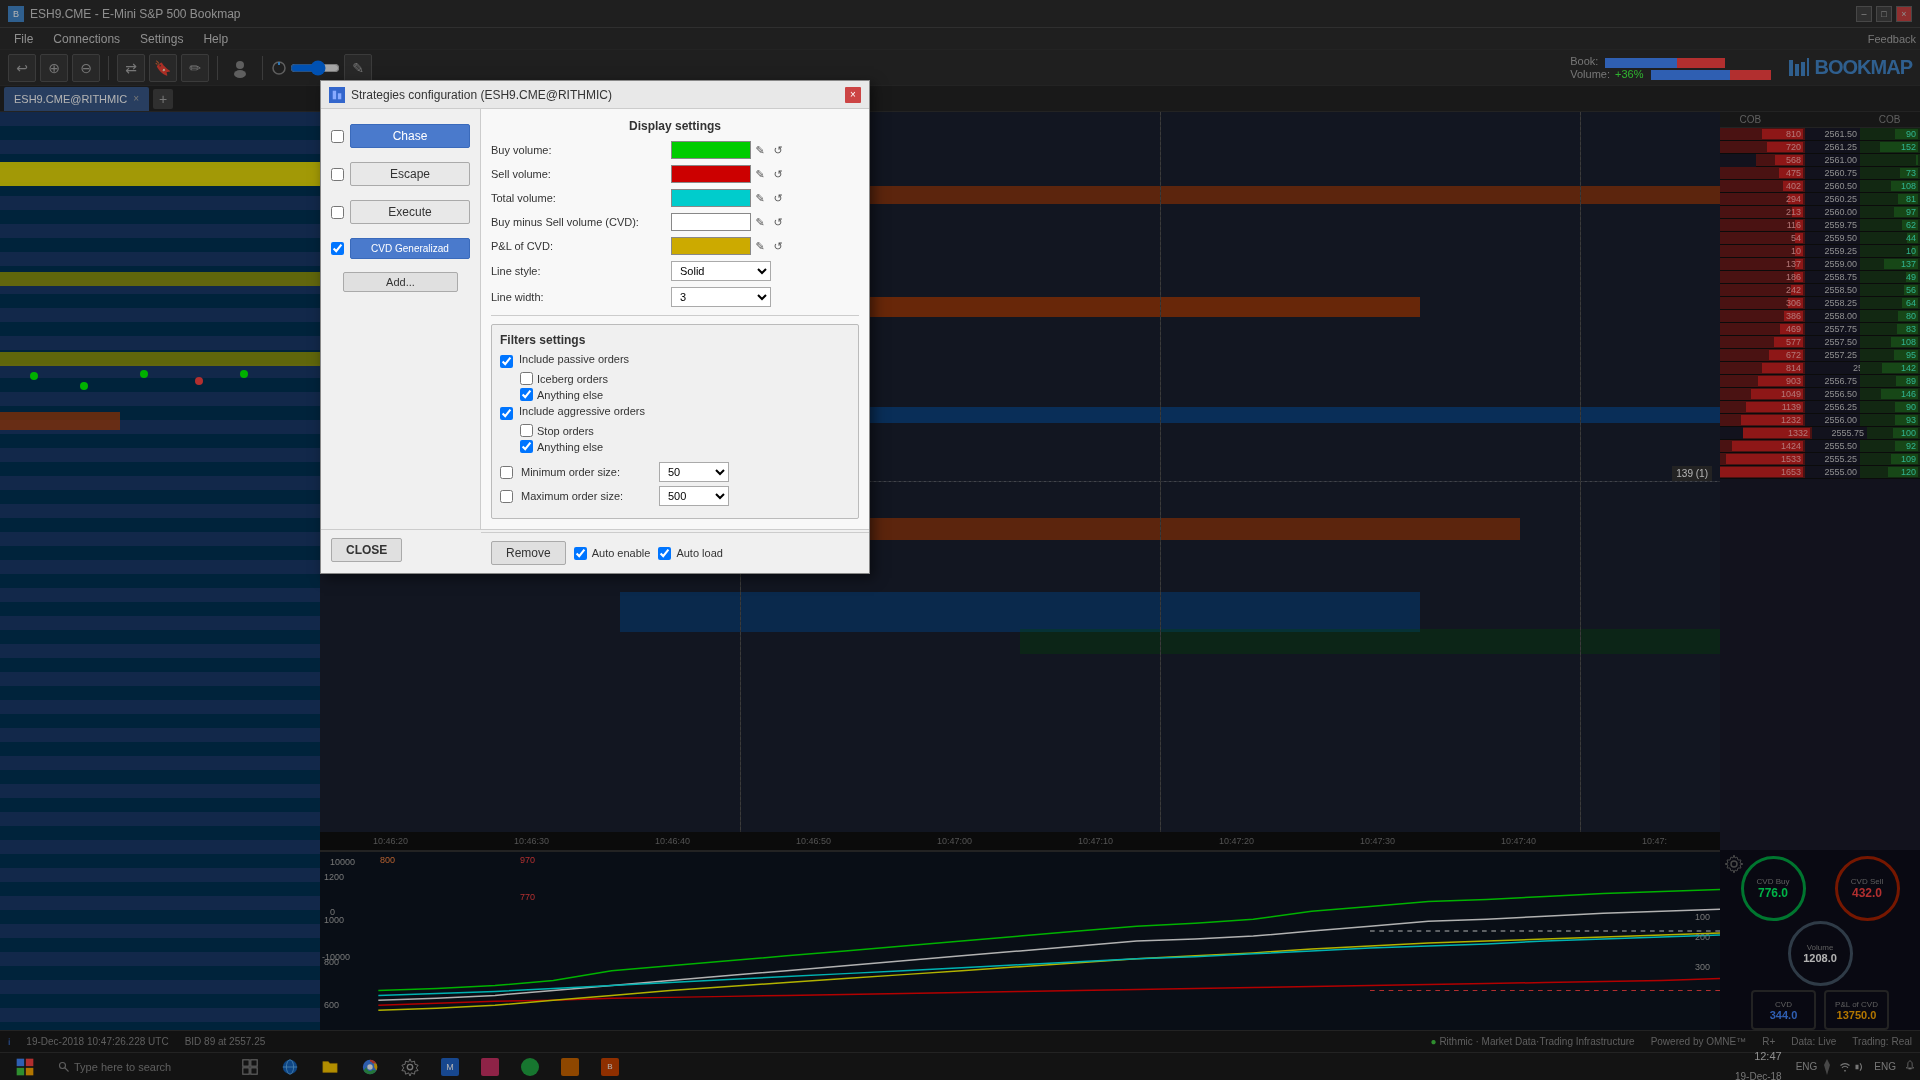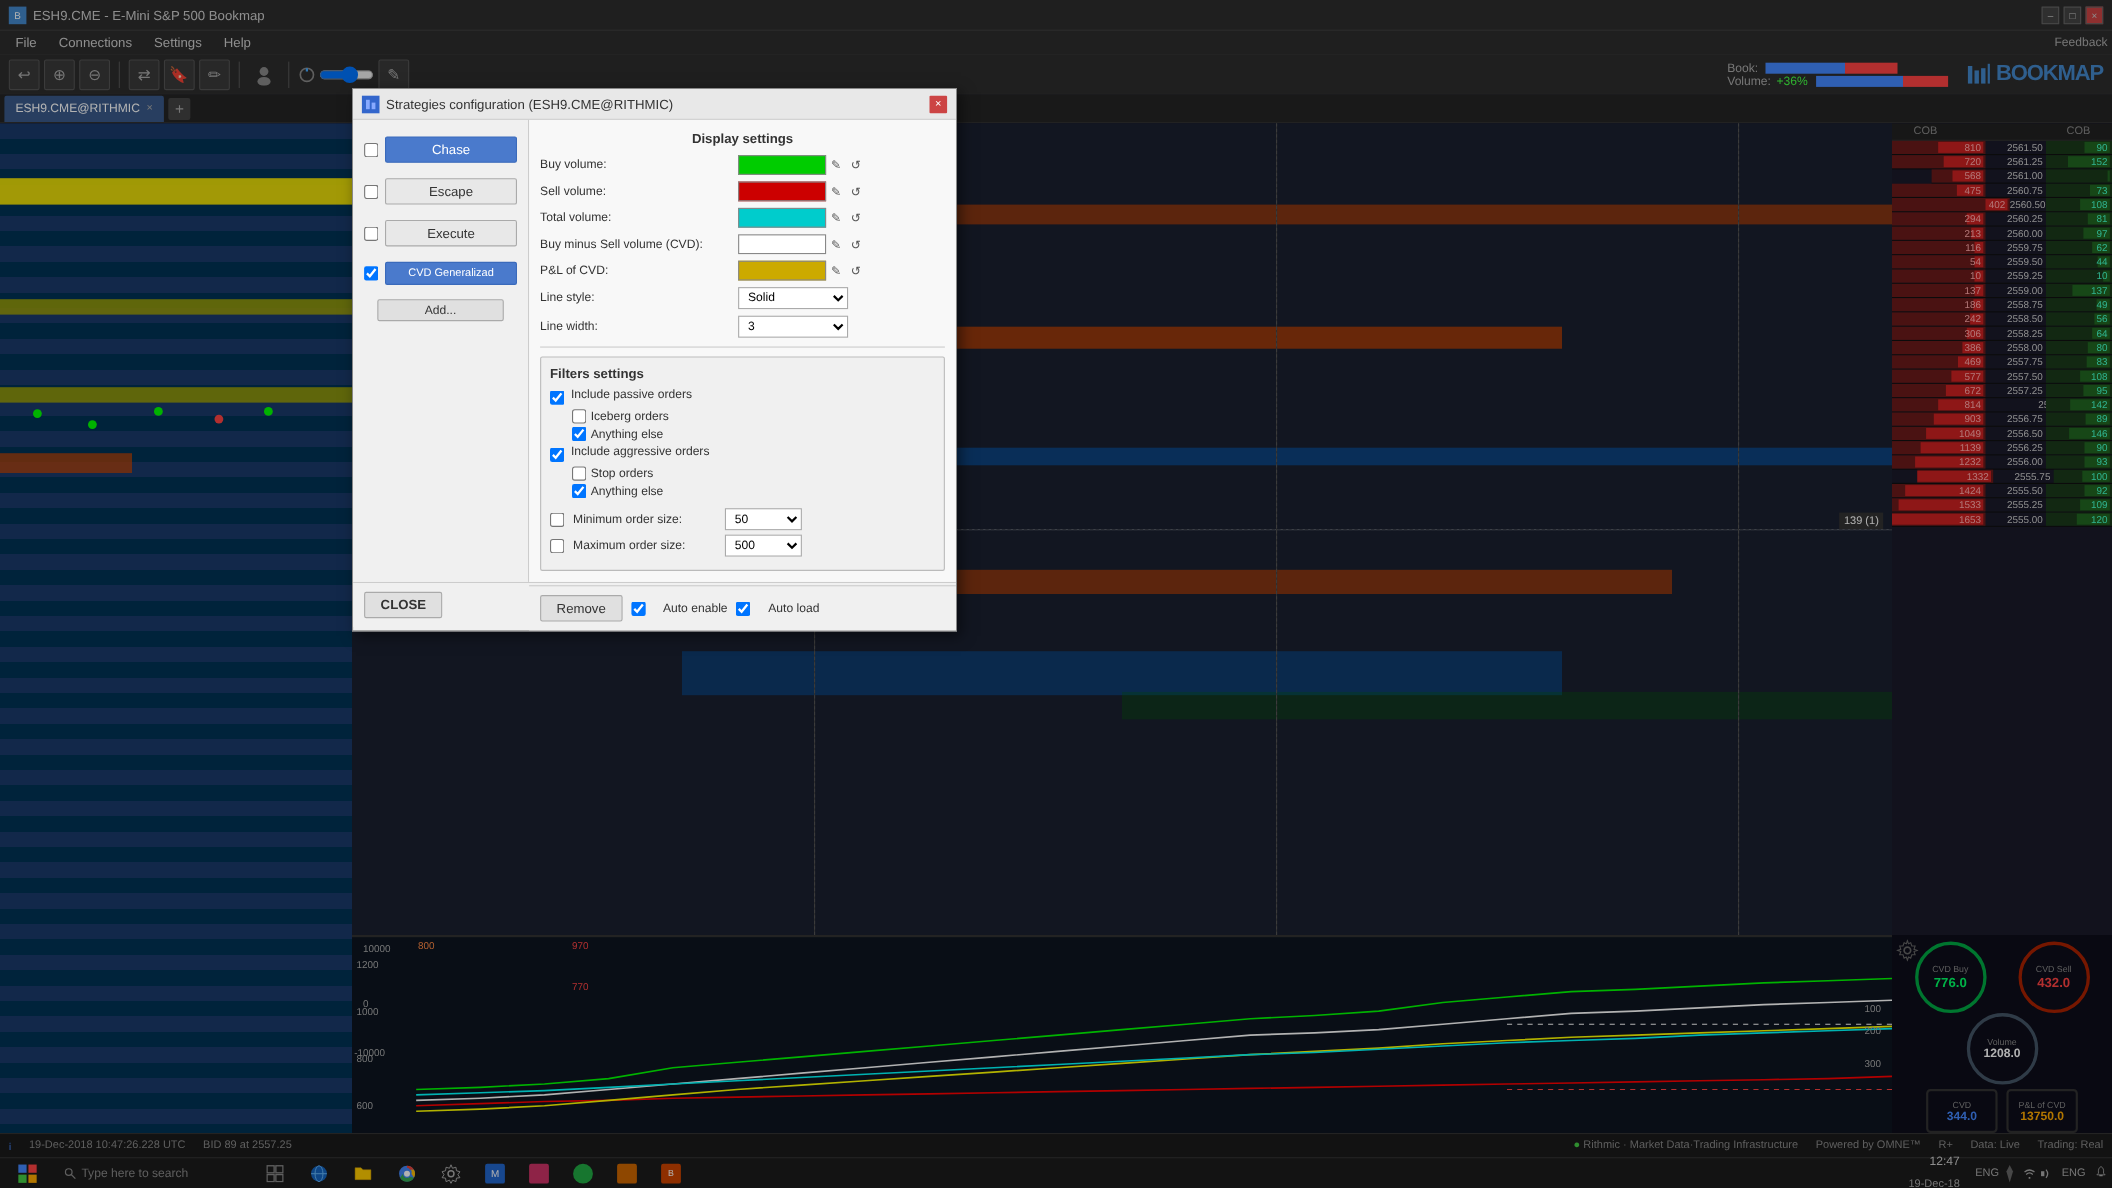--- a/index.html
+++ b/index.html
@@ -82,21 +82,21 @@
     .filter-sub input[type=checkbox] { cursor: pointer; }
 
     .filter-two-col { display: flex; gap: 8px; }
     .filter-col { flex: 1; }
 
     .order-size-row { display: flex; align-items: center; gap: 8px; margin-bottom: 4px; }
     .order-size-row input[type=checkbox] { cursor: pointer; }
     .order-size-row label { font-size: 11px; color: #333; width: 130px; }
     .order-size-select { width: 70px; padding: 1px 4px; font-size: 11px; border: 1px solid #aaa; background: white; height: 20px; }
     .footer-btn { padding: 4px 14px; font-size: 12px; border: 1px solid #aaa; background: #e0e0e0; cursor: pointer; color: #333; border-radius: 2px; }
-    .footer-check { display: flex; align-items: flex-start; gap: 16px; }
+    .footer-check { display: flex; align-items: flex-start; gap: 5px; }
     .footer-check label { font-size: 11px; color: #333; cursor: pointer; }
 
     
     #cob-panel { position: absolute; right: 0; top: 112px; width: 200px; bottom: 28px; background: #1a1a2a; }
 
     
     #heatmap { position: absolute; left: 0; top: 112px; width: 320px; bottom: 28px; overflow: hidden; }
 
     
     .taskbar-item { width: 40px; height: 28px; display: flex; align-items: center; justify-content: center; cursor: pointer; }
@@ -216,20 +216,32 @@
     <div style="position:absolute; top:50%; left:0; right:0; height:1px; background:#ffffff; opacity:0.3; border-top: 1px dashed #888;"></div>
 
     <div style="position:absolute; top:48%; right:8px; background:#333; color:#fff; font-size:10px; padding:2px 4px;">
       <span>139 (1)</span>
     </div>
 
     <div style="position:absolute; top:0; bottom:0; left:30%; width:1px; background:#444; border-left:1px dashed #555;"></div>
     <div style="position:absolute; top:0; bottom:0; left:60%; width:1px; background:#444; border-left:1px dashed #555;"></div>
     <div style="position:absolute; top:0; bottom:0; left:90%; width:1px; background:#444; border-left:1px dashed #555;"></div>
 
+    <div style="position:absolute; bottom:0; left:0; right:0; height:18px; background:#111; display:flex; align-items:center; justify-content:space-around; font-size:9px; color:#777;">
+      <span>10:46:20</span>
+      <span>10:46:30</span>
+      <span>10:46:40</span>
+      <span>10:46:50</span>
+      <span>10:47:00</span>
+      <span>10:47:10</span>
+      <span>10:47:20</span>
+      <span>10:47:30</span>
+      <span>10:47:40</span>
+      <span>10:47:</span>
+    </div>
   </div>
 </div>
 
 <div style="position:absolute; left:320px; right:200px; bottom:50px; height:180px; background:#0d1520; border-top:2px solid #333; overflow:hidden;">
   
   <div style="position:absolute; left:0; top:0; width:50px; height:100%; display:flex; flex-direction:column; justify-content:space-around; padding:4px;">
     <span style="font-size:9px; color:#aaa;">1200</span>
     <span style="font-size:9px; color:#aaa;">1000</span>
     <span style="font-size:9px; color:#aaa;">800</span>
     <span style="font-size:9px; color:#aaa;">600</span>
@@ -324,21 +336,21 @@
             <span style="font-size: 9px; color: rgb(68, 255, 204); white-space: nowrap;">73</span>
           </div>
         </div>
       </div>
       <div style="display: flex; align-items: center; height: 13px; border-bottom: 1px solid rgb(17, 17, 17);">
         <div style="flex: 1 1 0%; background: rgb(106, 26, 26); height: 100%; display: flex; align-items: center; justify-content: flex-end; padding-right: 2px;">
           <div style="height: 80%; background: rgb(204, 34, 34); width: 20px; min-width: 8px; display: flex; align-items: center; justify-content: flex-end; padding-right: 2px;">
             <span style="font-size: 9px; color: rgb(255, 170, 170); white-space: nowrap;">402</span>
           </div>
         </div>
-        <div style="width: 33px; text-align: right; padding-right: 3px; font-size: 9px; color: rgb(204, 204, 204); flex-shrink: 0;">2560.50</div>
+        <div style="width: 55px; text-align: right; padding-right: 3px; font-size: 9px; color: rgb(204, 204, 204); flex-shrink: 0;">2560.50</div>
         <div style="width: 60px; background: rgb(26, 58, 26); height: 100%; display: flex; align-items: center; justify-content: flex-end; padding-right: 2px;">
           <div style="height: 80%; background: rgb(34, 102, 34); width: 27px; min-width: 6px; display: flex; align-items: center; justify-content: flex-end; padding-right: 2px;">
             <span style="font-size: 9px; color: rgb(68, 255, 204); white-space: nowrap;">108</span>
           </div>
         </div>
       </div>
       <div style="display: flex; align-items: center; height: 13px; border-bottom: 1px solid rgb(17, 17, 17);">
         <div style="flex: 1 1 0%; background: rgb(106, 26, 26); height: 100%; display: flex; align-items: center; justify-content: flex-end; padding-right: 2px;">
           <div style="height: 80%; background: rgb(204, 34, 34); width: 15px; min-width: 8px; display: flex; align-items: center; justify-content: flex-end; padding-right: 2px;">
             <span style="font-size: 9px; color: rgb(255, 170, 170); white-space: nowrap;">294</span>

